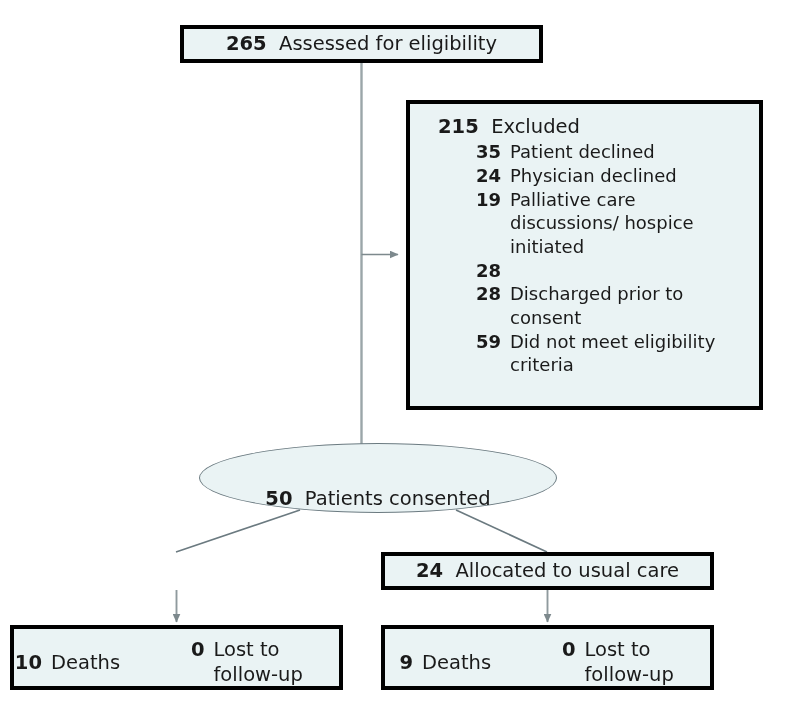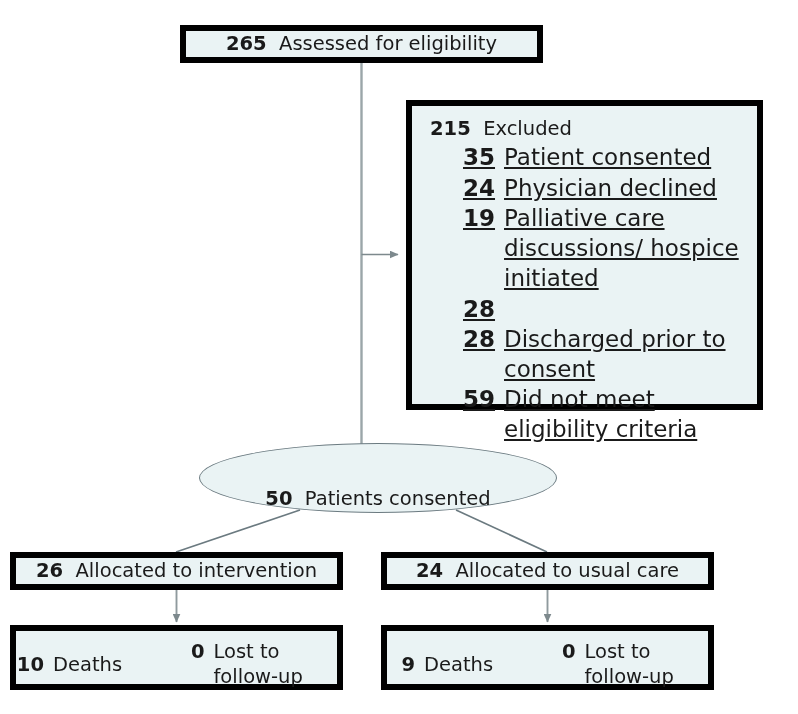--- a/index.html
+++ b/index.html
@@ -25,21 +25,21 @@
     position: absolute;
     left: 0; top: 0;
     width: 798px;
     height: 714px;
     pointer-events: none;
   }
   .node {
     position: absolute;
     box-sizing: border-box;
     background: #eaf3f4;
-    border: 6px solid #000000;
+    border: 4px solid #000000;
   }
   .node-centered {
     display: flex;
     align-items: center;
     justify-content: center;
   }
   .node-text {
     font-size: 19.5px;
     line-height: 1.32;
     white-space: nowrap;
@@ -58,39 +58,38 @@
     width: 363px;
     height: 38px;
   }
 
   
   #box-excluded {
     left: 406px;
     top: 100px;
     width: 357px;
     height: 310px;
-    padding: 10px 10px 0 18px;
+    padding: 10px 10px 0 28px;
   }
   .excl-head {
     font-size: 19.5px;
     line-height: 1.30;
     margin-bottom: 1px;
     white-space: nowrap;
   }
   .excl-list {
     list-style: none;
     margin: 0;
     padding: 0 0 0 33px;
   }
   .excl-item {
     display: flex;
-    font-size: 23px;
+    font-size: 18px;
     line-height: 1.315;
     margin-bottom: 0px;
-    text-decoration: underline;
   }
   .excl-item .num {
     min-width: 30px;
     text-align: right;
     flex: 0 0 auto;
   }
   .excl-item .lbl {
     padding-left: 9px;
   }
 
@@ -191,21 +190,21 @@
     </div>
   </div>
 
   <div class="node" id="box-excluded">
     <div class="excl-head">
       <span class="num">215</span><span class="lbl">&nbsp; </span><span class="lbl">Excluded</span>
     </div>
     <ul class="excl-list">
       <li class="excl-item">
         <span class="num">35</span>
-        <span class="lbl">Patient consented</span>
+        <span class="lbl">Patient declined</span>
       </li>
       <li class="excl-item">
         <span class="num">24</span>
         <span class="lbl">Physician declined</span>
       </li>
       <li class="excl-item">
         <span class="num">19</span>
         <span class="lbl">Palliative care discussions/ hospice initiated</span>
       </li>
       <li class="excl-item">
@@ -221,25 +220,20 @@
       </li>
     </ul>
   </div>
 
   <div id="ellipse-consented">
     <div class="node-text">
       <span class="num">50</span><span class="lbl">&nbsp; </span><span class="lbl">Patients consented</span>
     </div>
   </div>
 
-  <div class="node node-centered" id="box-alloc-intervention">
-    <div class="node-text">
-      <span class="num">26</span><span class="lbl">&nbsp; </span><span class="lbl">Allocated to intervention</span>
-    </div>
-  </div>
 
   <div class="node node-centered" id="box-alloc-usual">
     <div class="node-text">
       <span class="num">24</span><span class="lbl">&nbsp; </span><span class="lbl">Allocated to usual care</span>
     </div>
   </div>
 
   <div class="node" id="box-outcome-intervention">
     <ul class="outcome-list">
       <li class="outcome-item">

